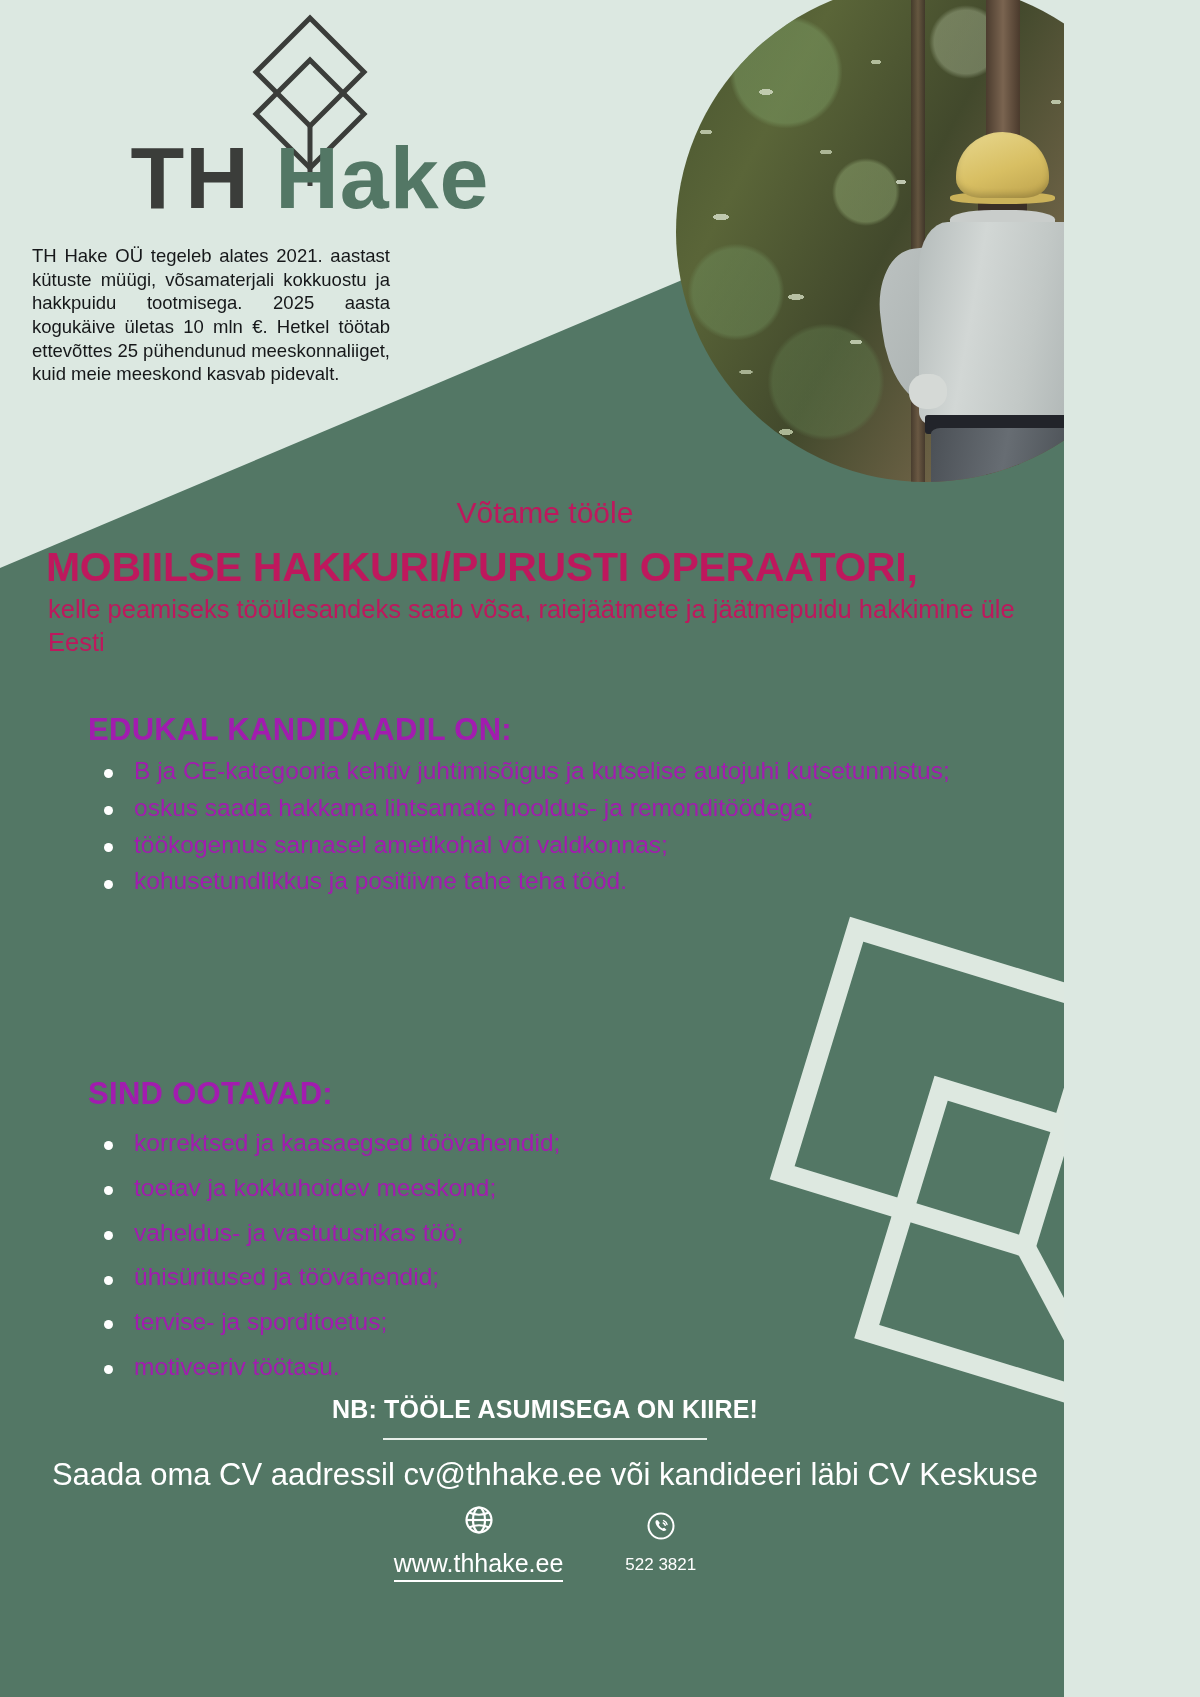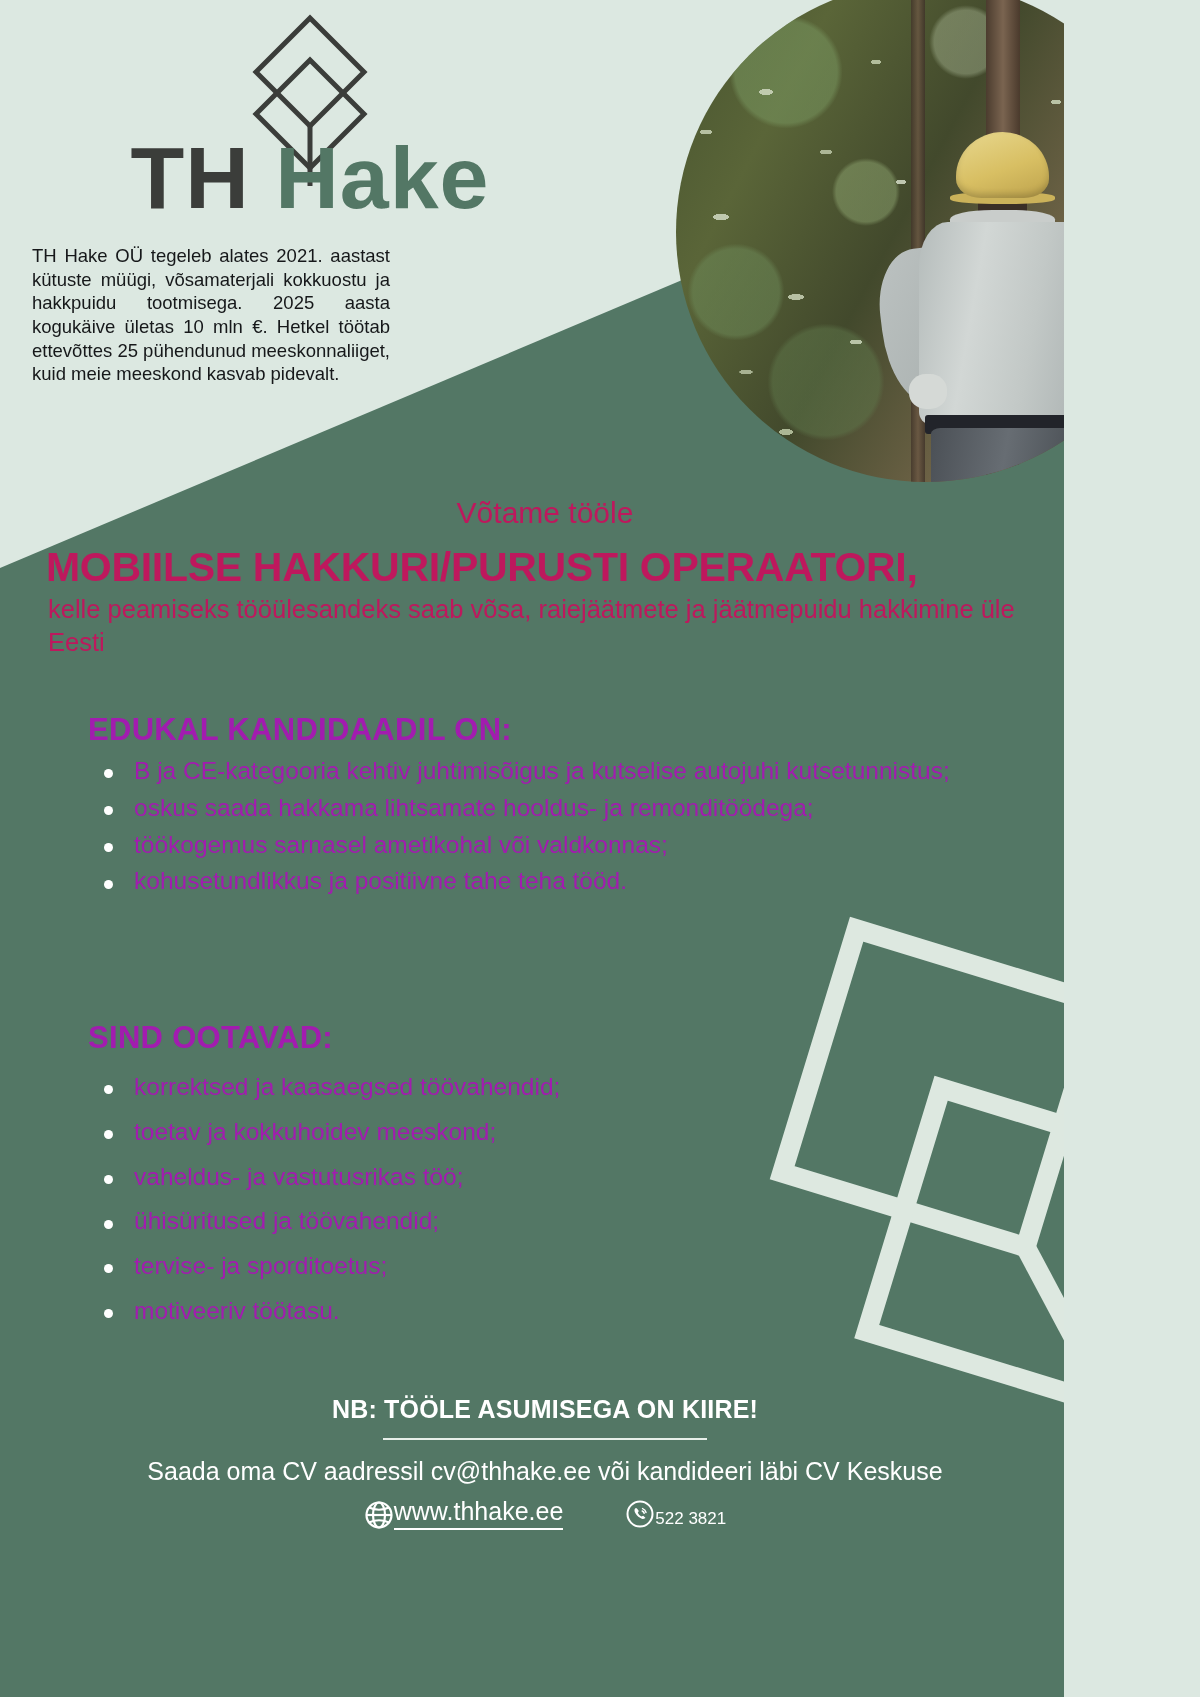--- a/index.html
+++ b/index.html
@@ -194,41 +194,41 @@
   }
   ul.blist li::before{
     content:"";
     position:absolute;left:16px;top:.62em;
     width:9px;height:9px;border-radius:50%;
     background:#ffffff;
   }
 
   #sec-requirements{left:88px;top:712px;width:900px;}
   #sec-requirements ul.blist li{margin-bottom:2px;}
-  #sec-offers{left:88px;top:1020px;width:820px;}
+  #sec-offers{left:88px;top:1076px;width:820px;}
   #sec-offers .sec-head{margin-bottom:14px;}
   #sec-offers ul.blist li{margin-bottom:10px;}
 
   
   .footer{
     position:absolute;left:0;top:1395px;width:1090px;
     z-index:6;color:#ffffff;text-align:center;
   }
   .nb{
     font-size:25px;font-weight:700;letter-spacing:.2px;margin:0;
   }
   .rule{
     width:324px;height:2px;background:#e7efe9;
     margin:14px auto 16px auto;
   }
-  .cv-line{font-size:25px;margin:0 0 10px 0;line-height:1.25;}
+  .cv-line{font-size:31px;margin:0 0 10px 0;line-height:1.25;}
   .contact-row{
     display:flex;justify-content:center;align-items:center;gap:62px;
   }
-  .contact-item{display:flex;align-items:flex-end;}
+  .contact-item{display:flex;align-items:center;gap:14px;flex-direction:column;}
   .contact-item svg{display:block;}
   .web-text{
     font-size:25px;
     border-bottom:2px solid #ffffff;
     padding-bottom:2px;
   }
   .phone-text{font-size:17px;}
 </style>
 </head>
 <body>

